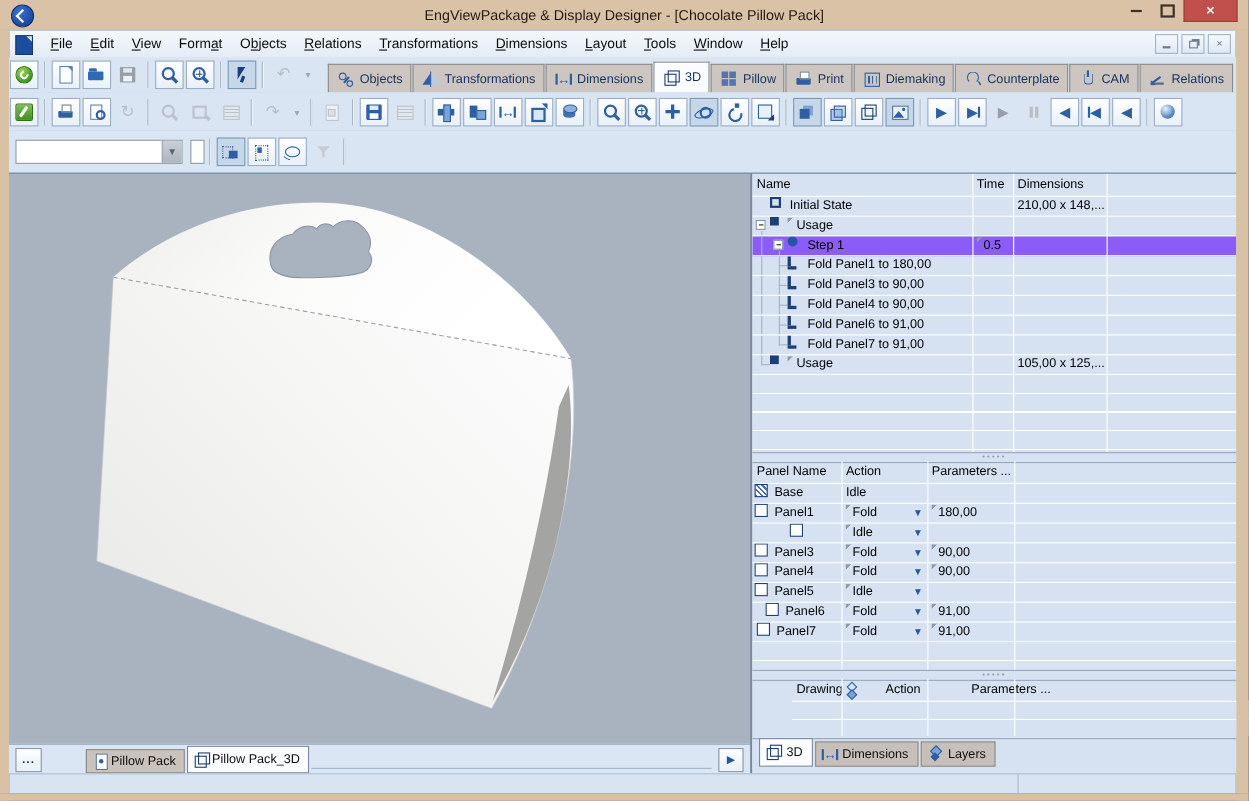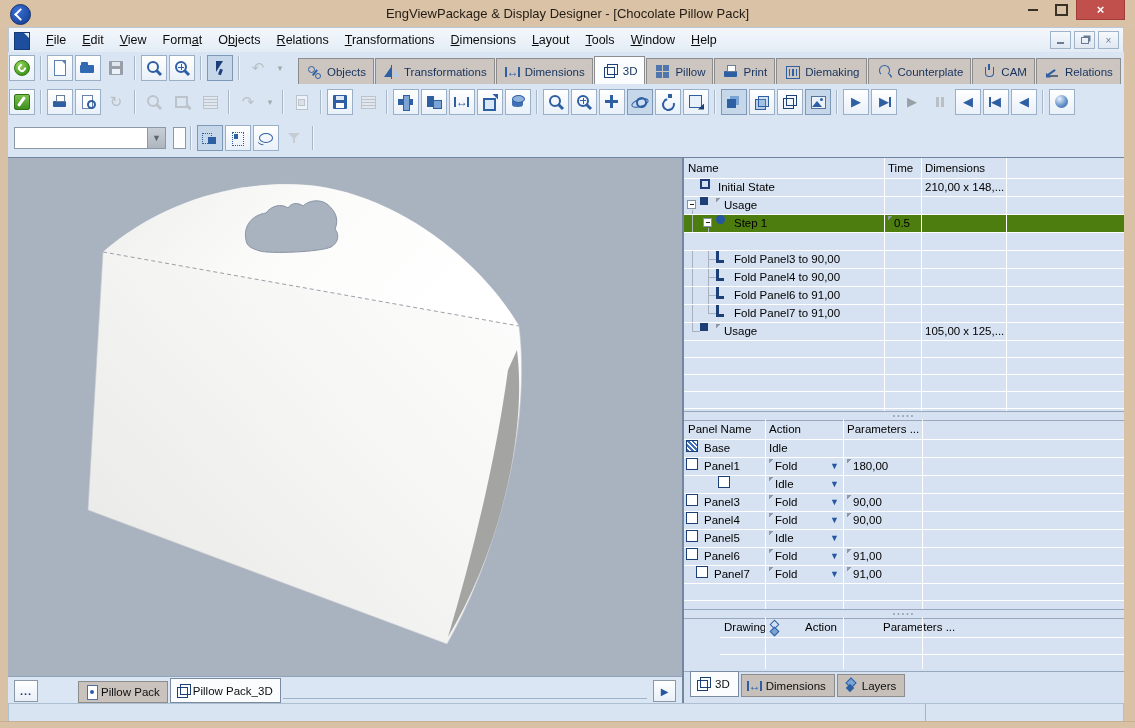--- a/index.html
+++ b/index.html
@@ -191,21 +191,21 @@
   .tblock{position:absolute;left:0;width:440px;overflow:hidden;}
   #tree-block{top:0;height:253px;}
   #ptable-block{top:261px;height:192px;}
   #dtable-block{top:459px;height:52px;padding-left:36px;}
   .vline{position:absolute;top:0;bottom:0;width:1px;background:#fff;}
   .tgrid{display:grid;grid-template-columns:200px 37px 85px 1fr;}
   .pgrid{display:grid;grid-template-columns:81px 78px 79px 1fr;}
   .thead{height:20px;line-height:20px;border-bottom:1px solid #fff;font-size:11.5px;color:#000;}
   .thead .cell{padding-left:4px;display:flex;align-items:center;gap:2px;}
   .trow{height:17px;line-height:17px;border-bottom:1px solid #fff;font-size:11.5px;color:#000;}
-  .trow.selected{background:#4d7c0f;}
+  .trow.selected{background:#8b5cf6;}
   .cell{overflow:hidden;white-space:nowrap;display:flex;align-items:center;}
   .cell.pad{padding-left:4px;}
   .rows-empty{background:repeating-linear-gradient(to bottom,#d6e2f1 0 16px,#ffffff 16px 17px);}
   .g{width:16px;height:17px;flex:none;position:relative;}
   .g.v::before,.g.t::before{content:"";position:absolute;left:8px;top:0;bottom:0;width:1px;background:#a8b2bf;}
   .g.e::before{content:"";position:absolute;left:8px;top:0;height:9px;width:1px;background:#a8b2bf;}
   .g.t::after,.g.e::after{content:"";position:absolute;left:8px;top:8px;width:8px;height:1px;background:#a8b2bf;}
   .g.x{background:linear-gradient(#a8b2bf,#a8b2bf) 8px 13px/1px 4px no-repeat;}
   .g.x::before{content:"";position:absolute;left:3px;top:3px;width:9px;height:9px;background:#fff;border:1px solid #8494a8;box-sizing:border-box;}
   .g.x::after{content:"";position:absolute;left:5.5px;top:7px;width:4px;height:1px;background:#222;}
@@ -756,20 +756,26 @@
             <div class="cell pad">
               <span class="flagm"></span>
               <span>0.5</span>
             </div>
             <div class="cell pad">
               <span></span>
             </div>
             <div class="cell"></div>
           </div>
           <div class="trow tgrid">
+            <div class="cell">
+              <span class="g v"></span>
+              <span class="g t"></span>
+              <span class="slot i-fold-l"><span class="a"></span><span class="b"></span><span class="c"></span></span>
+              <span class="lbl">Fold Panel1 to 180,00</span>
+            </div>
             <div class="cell pad">
               <span></span>
             </div>
             <div class="cell pad">
               <span></span>
             </div>
             <div class="cell"></div>
           </div>
           <div class="trow tgrid">
             <div class="cell">
@@ -954,37 +960,37 @@
               <span class="flagm"></span>
               <span>Idle</span>
               <span class="ddarrow">▼</span>
             </div>
             <div class="cell pad">
               <span></span>
             </div>
             <div class="cell"></div>
           </div>
           <div class="trow pgrid">
-            <div class="cell" style="padding-left: 2px;">
+            <div class="cell" style="padding-left: 12px;">
               <span class="slot i-square-empty"><span class="a"></span><span class="b"></span><span class="c"></span></span>
               <span class="lbl">Panel6</span>
             </div>
             <div class="cell pad">
               <span class="flagm"></span>
               <span>Fold</span>
               <span class="ddarrow">▼</span>
             </div>
             <div class="cell pad">
               <span class="flagm"></span>
               <span>91,00</span>
             </div>
             <div class="cell"></div>
           </div>
           <div class="trow pgrid">
-            <div class="cell" style="padding-left: 12px;">
+            <div class="cell" style="padding-left: 4px;">
               <span class="slot i-square-empty"><span class="a"></span><span class="b"></span><span class="c"></span></span>
               <span class="lbl">Panel7</span>
             </div>
             <div class="cell pad">
               <span class="flagm"></span>
               <span>Fold</span>
               <span class="ddarrow">▼</span>
             </div>
             <div class="cell pad">
               <span class="flagm"></span>

